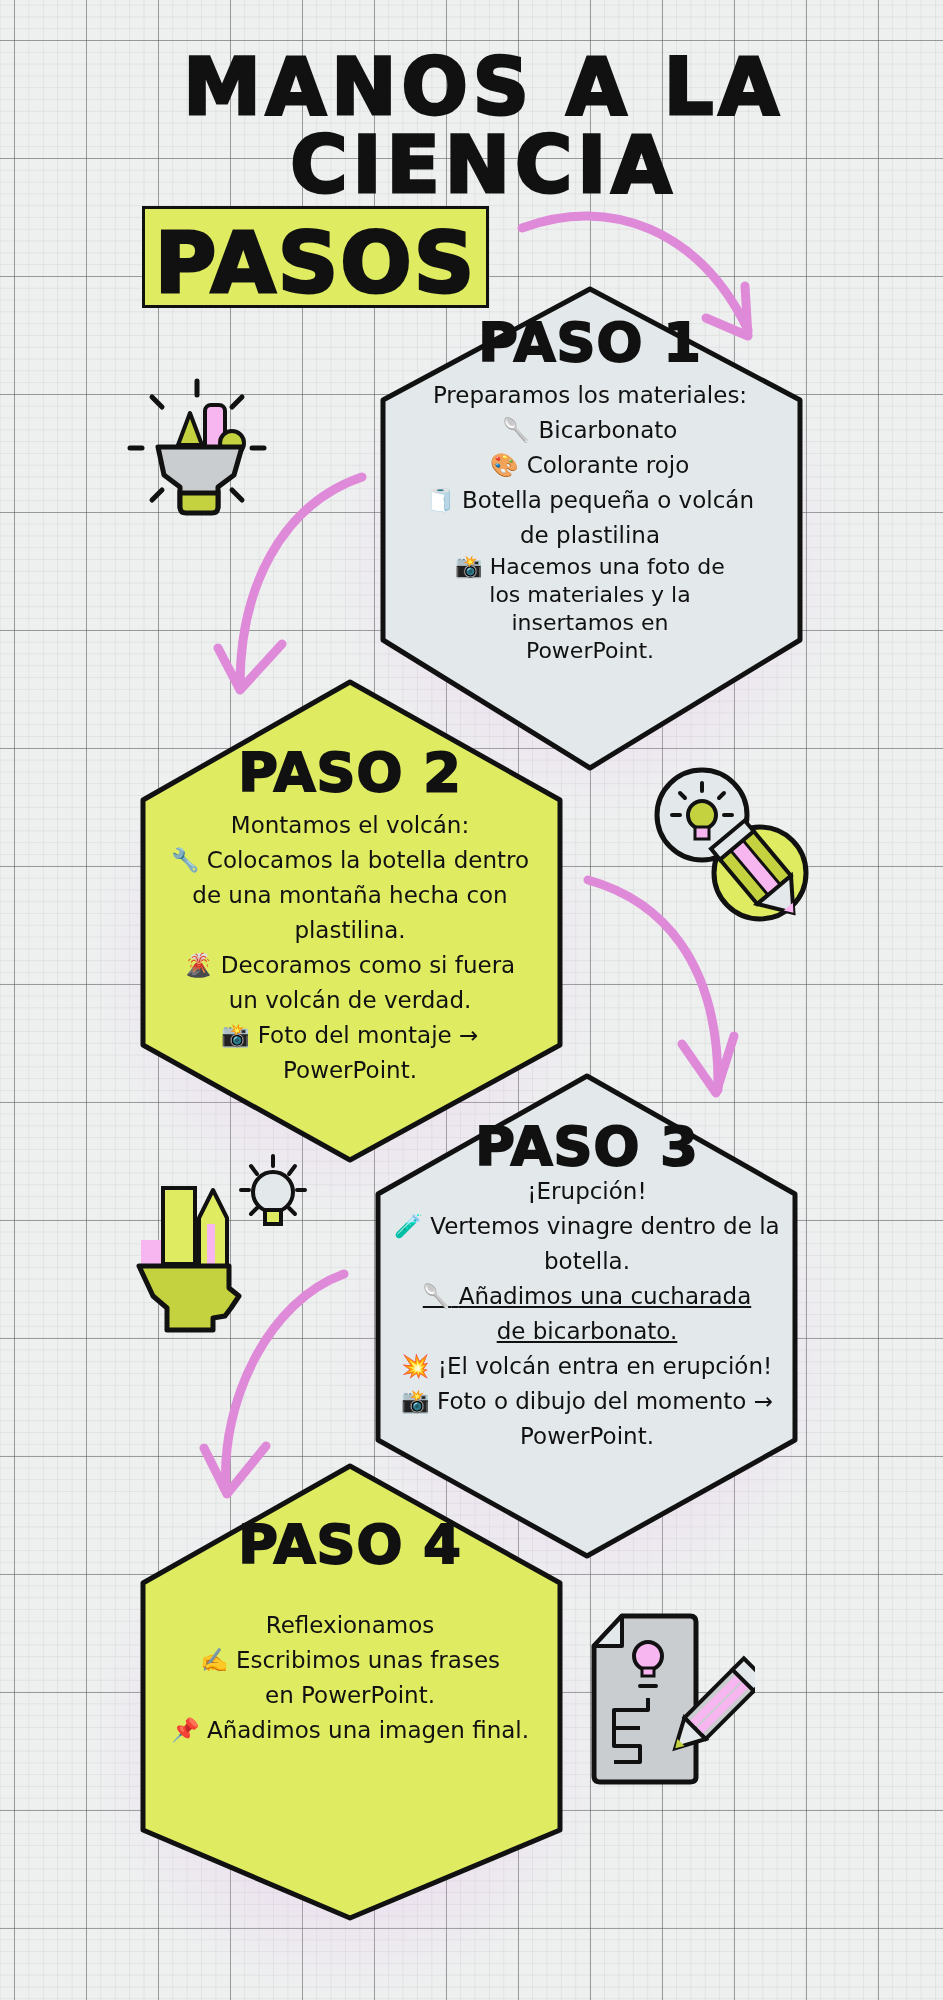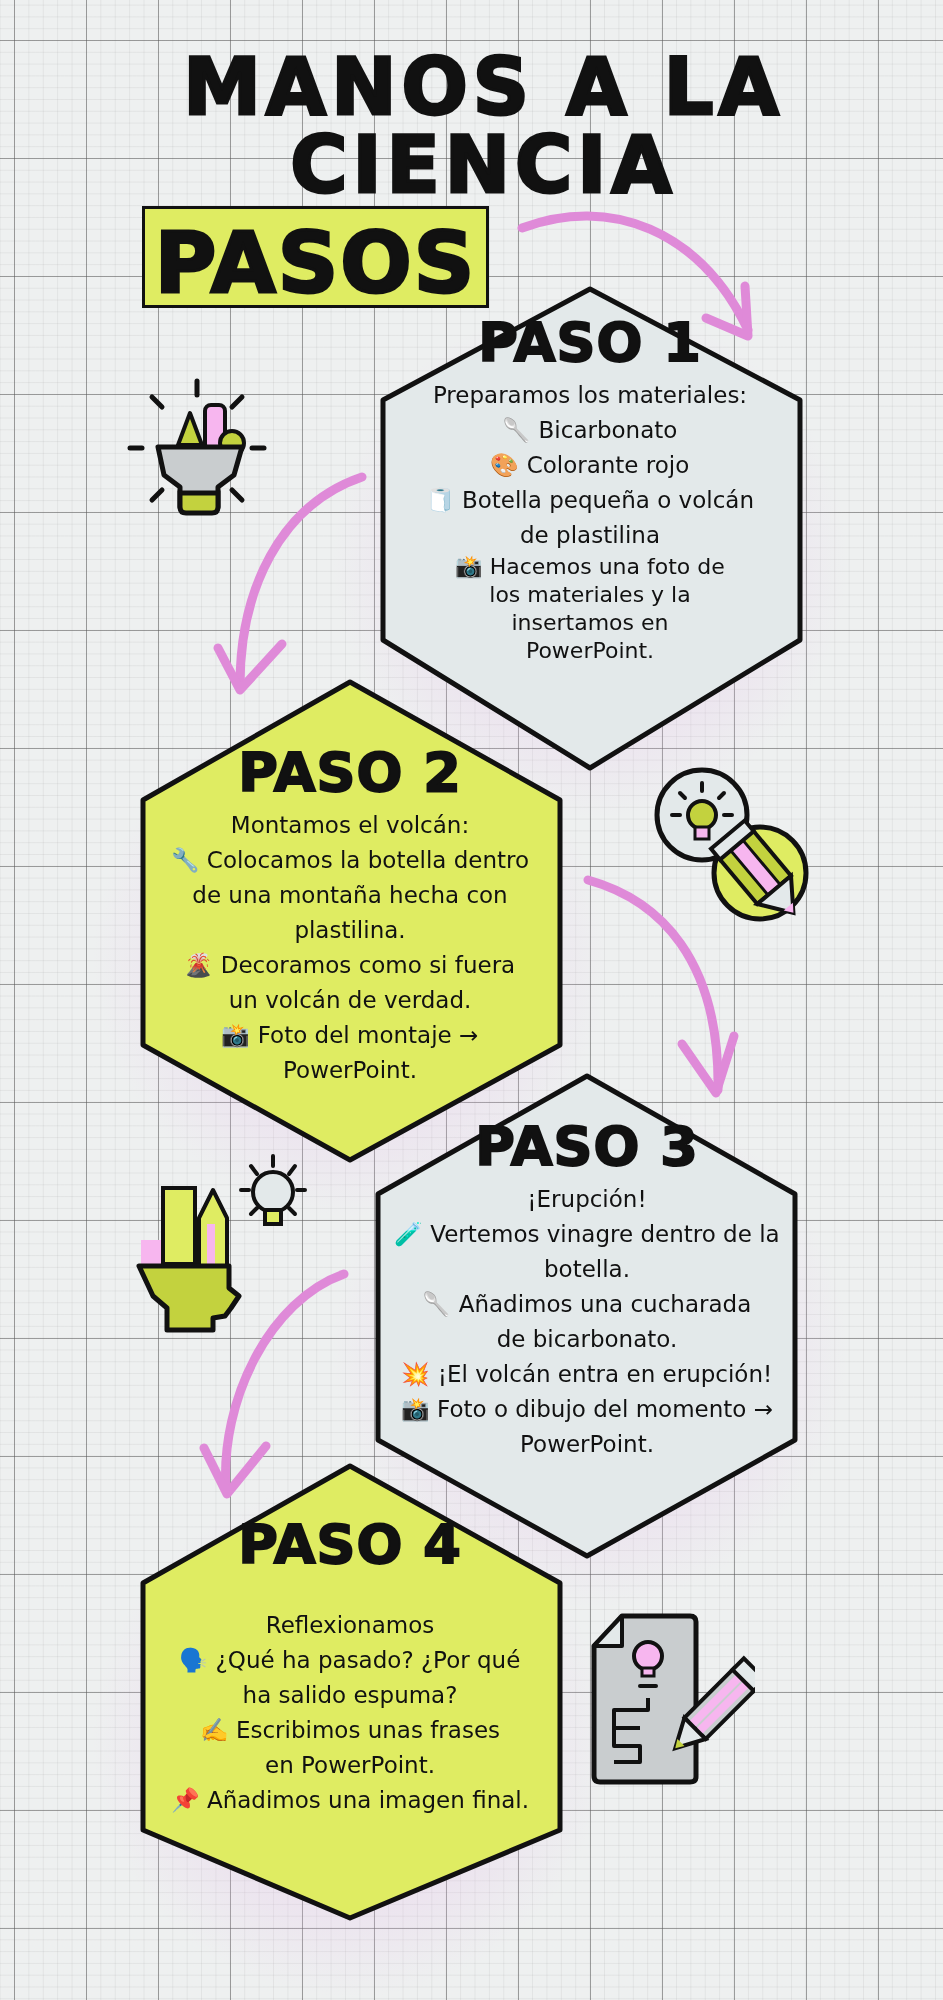--- a/index.html
+++ b/index.html
@@ -96,34 +96,33 @@
   <div style="margin-top:8px;">
     <div class="line">Montamos el volcán:</div>
     <div class="line" style="padding:0 8px;"><span>🔧</span> <span>Colocamos la botella dentro de una montaña hecha con plastilina.</span></div>
     <div class="line" style="padding:0 8px;"><span>🌋</span> <span>Decoramos como si fuera un volcán de verdad.</span></div>
     <div class="line" style="padding:0 60px;"><span>📸</span> <span>Foto del montaje → PowerPoint.</span></div>
   </div>
 </div>
 
 <div class="hex-content" style="left:392px;top:1120px;width:390px;">
   <div class="step-title">PASO 3</div>
-  <div style="margin-top:8px;">
+  <div style="">
     <div class="line">¡Erupción!</div>
     <div class="line"><span>🧪</span> <span>Vertemos vinagre dentro de la botella.</span></div>
-    <div class="line" style="padding:0 20px;"><span>🥄</span> <span>Añadimos una cucharada de bicarbonato.</span></div>
+    <div class="line" style="padding:0 20px;text-decoration:underline;"><span>🥄</span> <span>Añadimos una cucharada de bicarbonato.</span></div>
     <div class="line"><span>💥</span> <span>¡El volcán entra en erupción!</span></div>
     <div class="line"><span>📸</span> <span>Foto o dibujo del momento → PowerPoint.</span></div>
   </div>
 </div>
 
 <div class="hex-content" style="left:160px;top:1518px;width:380px;">
   <div class="step-title">PASO 4</div>
   <div style="margin-top:36px;">
     <div class="line">Reflexionamos</div>
-    <div class="line" style="padding:0 10px;"><span>🗣️</span> <span>¿Qué ha pasado? ¿Por qué ha salido espuma?</span></div>
     <div class="line" style="padding:0 22px;"><span>✍️</span> <span>Escribimos unas frases en PowerPoint.</span></div>
     <div class="line"><span>📌</span> <span>Añadimos una imagen final.</span></div>
   </div>
 </div>
 
 <svg class="icon" style="left:122px;top:375px;" width="150" height="150" viewBox="0 0 150 150">
   <g stroke="#111" stroke-width="5" stroke-linecap="round" fill="none">
     <line x1="75" y1="6" x2="75" y2="20"></line>
     <line x1="30" y1="22" x2="40" y2="32"></line>
       <line x1="120" y1="22" x2="110" y2="32"></line>

